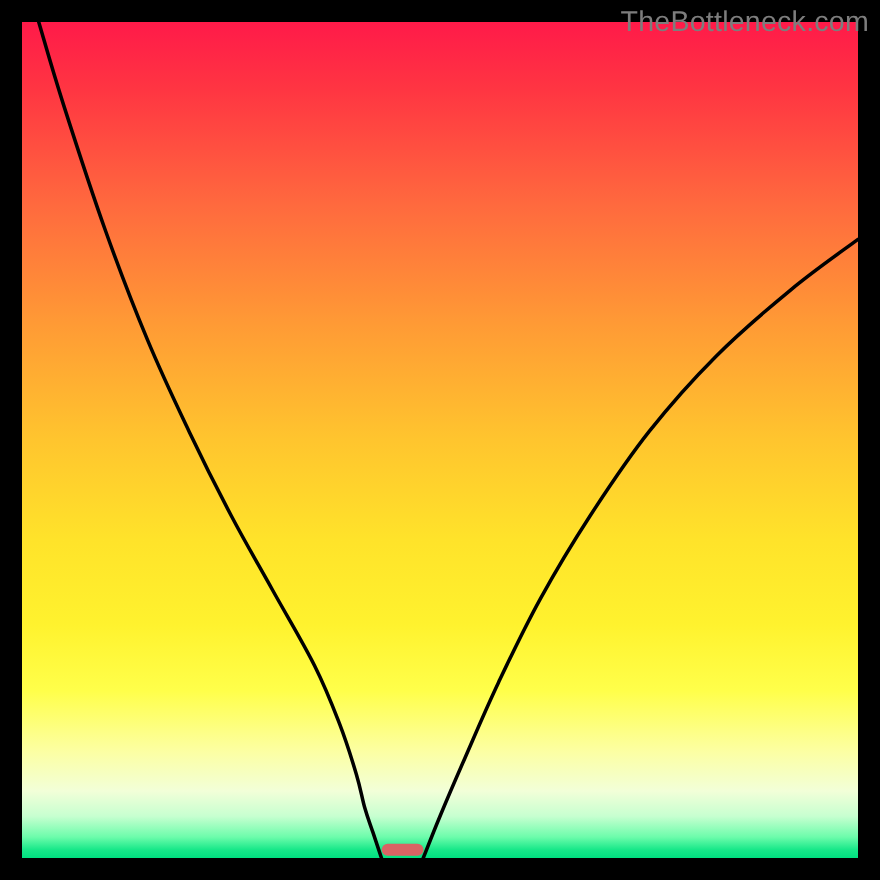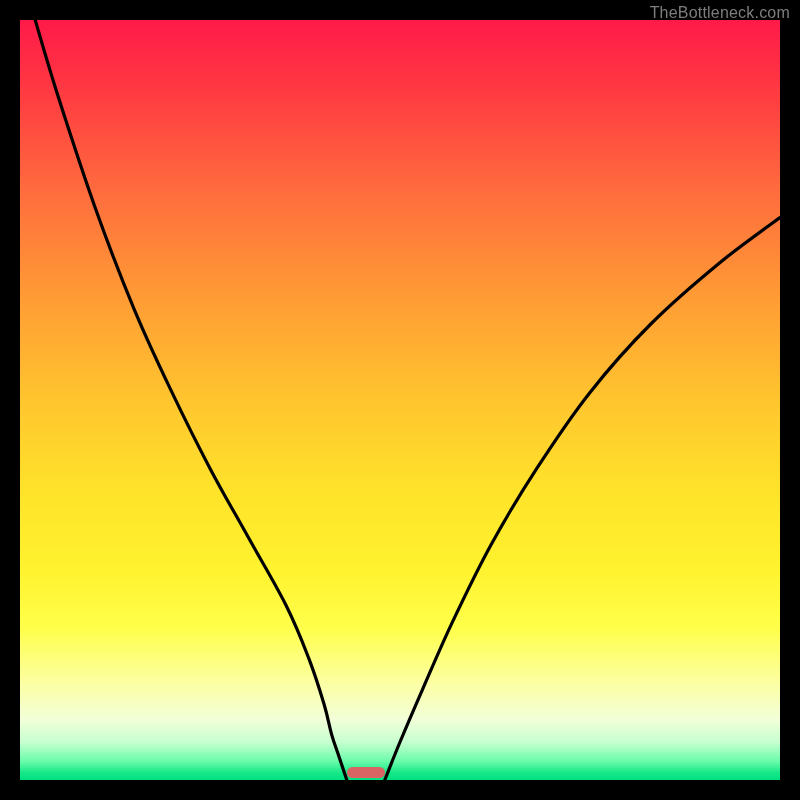--- a/index.html
+++ b/index.html
@@ -15,21 +15,21 @@
     position: relative;
     width: 800px;
     height: 800px;
     background: #000;
   }
   .watermark {
     position: absolute;
     top: 4px;
     right: 10px;
     color: #7d7d7d;
-    font-size: 16px;
+    font-size: 26px;
     font-weight: 400;
     letter-spacing: 0.2px;
     z-index: 5;
   }
   .plot-area {
     position: absolute;
     left: 20px;
     top: 20px;
     width: 760px;
     height: 760px;

